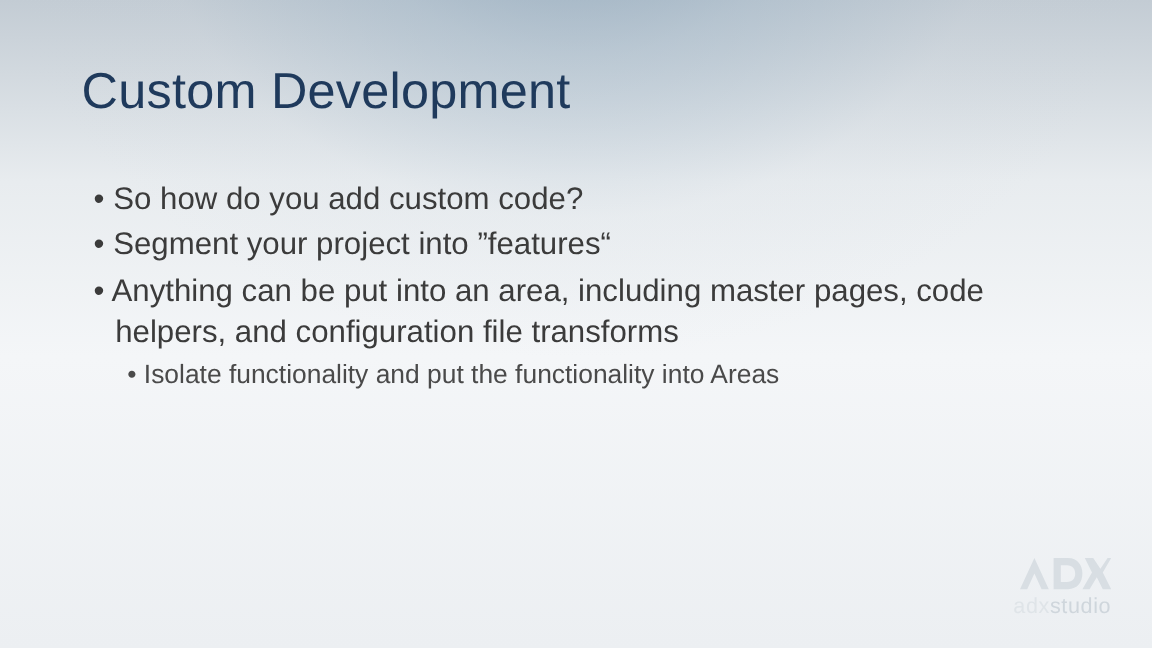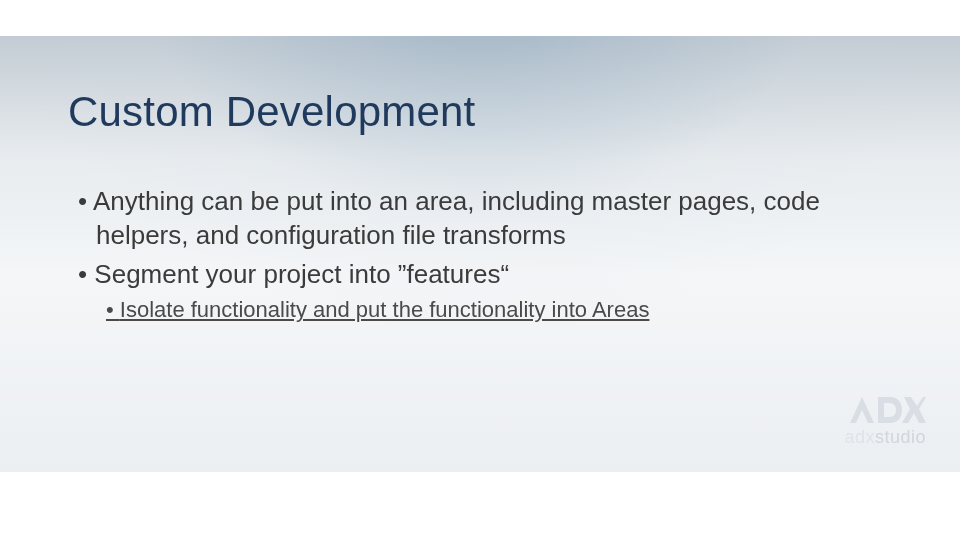--- a/index.html
+++ b/index.html
@@ -7,30 +7,29 @@
     padding: 0;
     width: 960px;
     height: 540px;
     overflow: hidden;
     font-family: "Segoe UI Light", "Segoe UI", "Helvetica Neue", Arial, sans-serif;
     font-weight: 300;
   }
   .slide {
     position: relative;
     width: 960px;
-    height: 436px;
+    height: 540px;
     background:
       radial-gradient(ellipse 500px 420px at 50% -120px,
         rgba(120,150,175,0.65) 0%,
         rgba(150,175,195,0.35) 40%,
         rgba(200,210,220,0.08) 72%,
         rgba(230,234,238,0) 100%),
       linear-gradient(180deg, #c3ccd4 0%, #e8ecef 28%, #f4f6f8 55%, #eceff2 100%);
     box-sizing: border-box;
-    margin-top: 36px;
   }
   .title {
     position: absolute;
     top: 52px;
     left: 68px;
     font-size: 42px;
     color: #1f3a5c;
     letter-spacing: 0.2px;
   }
   .body {
@@ -49,21 +48,20 @@
   }
   .b1::before {
     content: "• ";
   }
   .b2 {
     margin: 2px 0 0 28px;
     padding-left: 16px;
     text-indent: -16px;
     font-size: 22px;
     color: #4a4a4a;
-    text-decoration: underline;
   }
   .b2::before {
     content: "• ";
   }
   .logo {
     position: absolute;
     right: 34px;
     bottom: 24px;
     text-align: right;
     color: #e6e9ec;
@@ -86,22 +84,23 @@
   .logo svg { display: block; margin-left: auto; }
 </style>
 </head>
 <body>
 
 <div class="slide">
 
   <div class="title">Custom Development</div>
 
   <div class="body">
+    <div class="b1">So how do you add custom code?</div>
+    <div class="b1">Segment your project into ”features“</div>
     <div class="b1">Anything can be put into an area, including master pages, code helpers, and configuration file transforms</div>
-    <div class="b1">Segment your project into ”features“</div>
     <div class="b2">Isolate functionality and put the functionality into Areas</div>
   </div>
 
   <div class="logo">
     <svg width="78" height="30" viewBox="0 0 78 30">
       <g fill="#d8dee3">
         <polygon points="2,28 14,2 26,28 20,28 14,15 8,28"></polygon>
         <path d="M30 2 h12 c8 0 12 6 12 13 c0 7 -4 13 -12 13 h-12 z M36 8 v14 h5 c5 0 7 -3 7 -7 c0 -4 -2 -7 -7 -7 z"></path>
         <polygon points="56,2 63,2 69,11 75,2 78,2 71,14 78,28 71,28 66,18 60,28 54,28 62,14"></polygon>
       </g>

